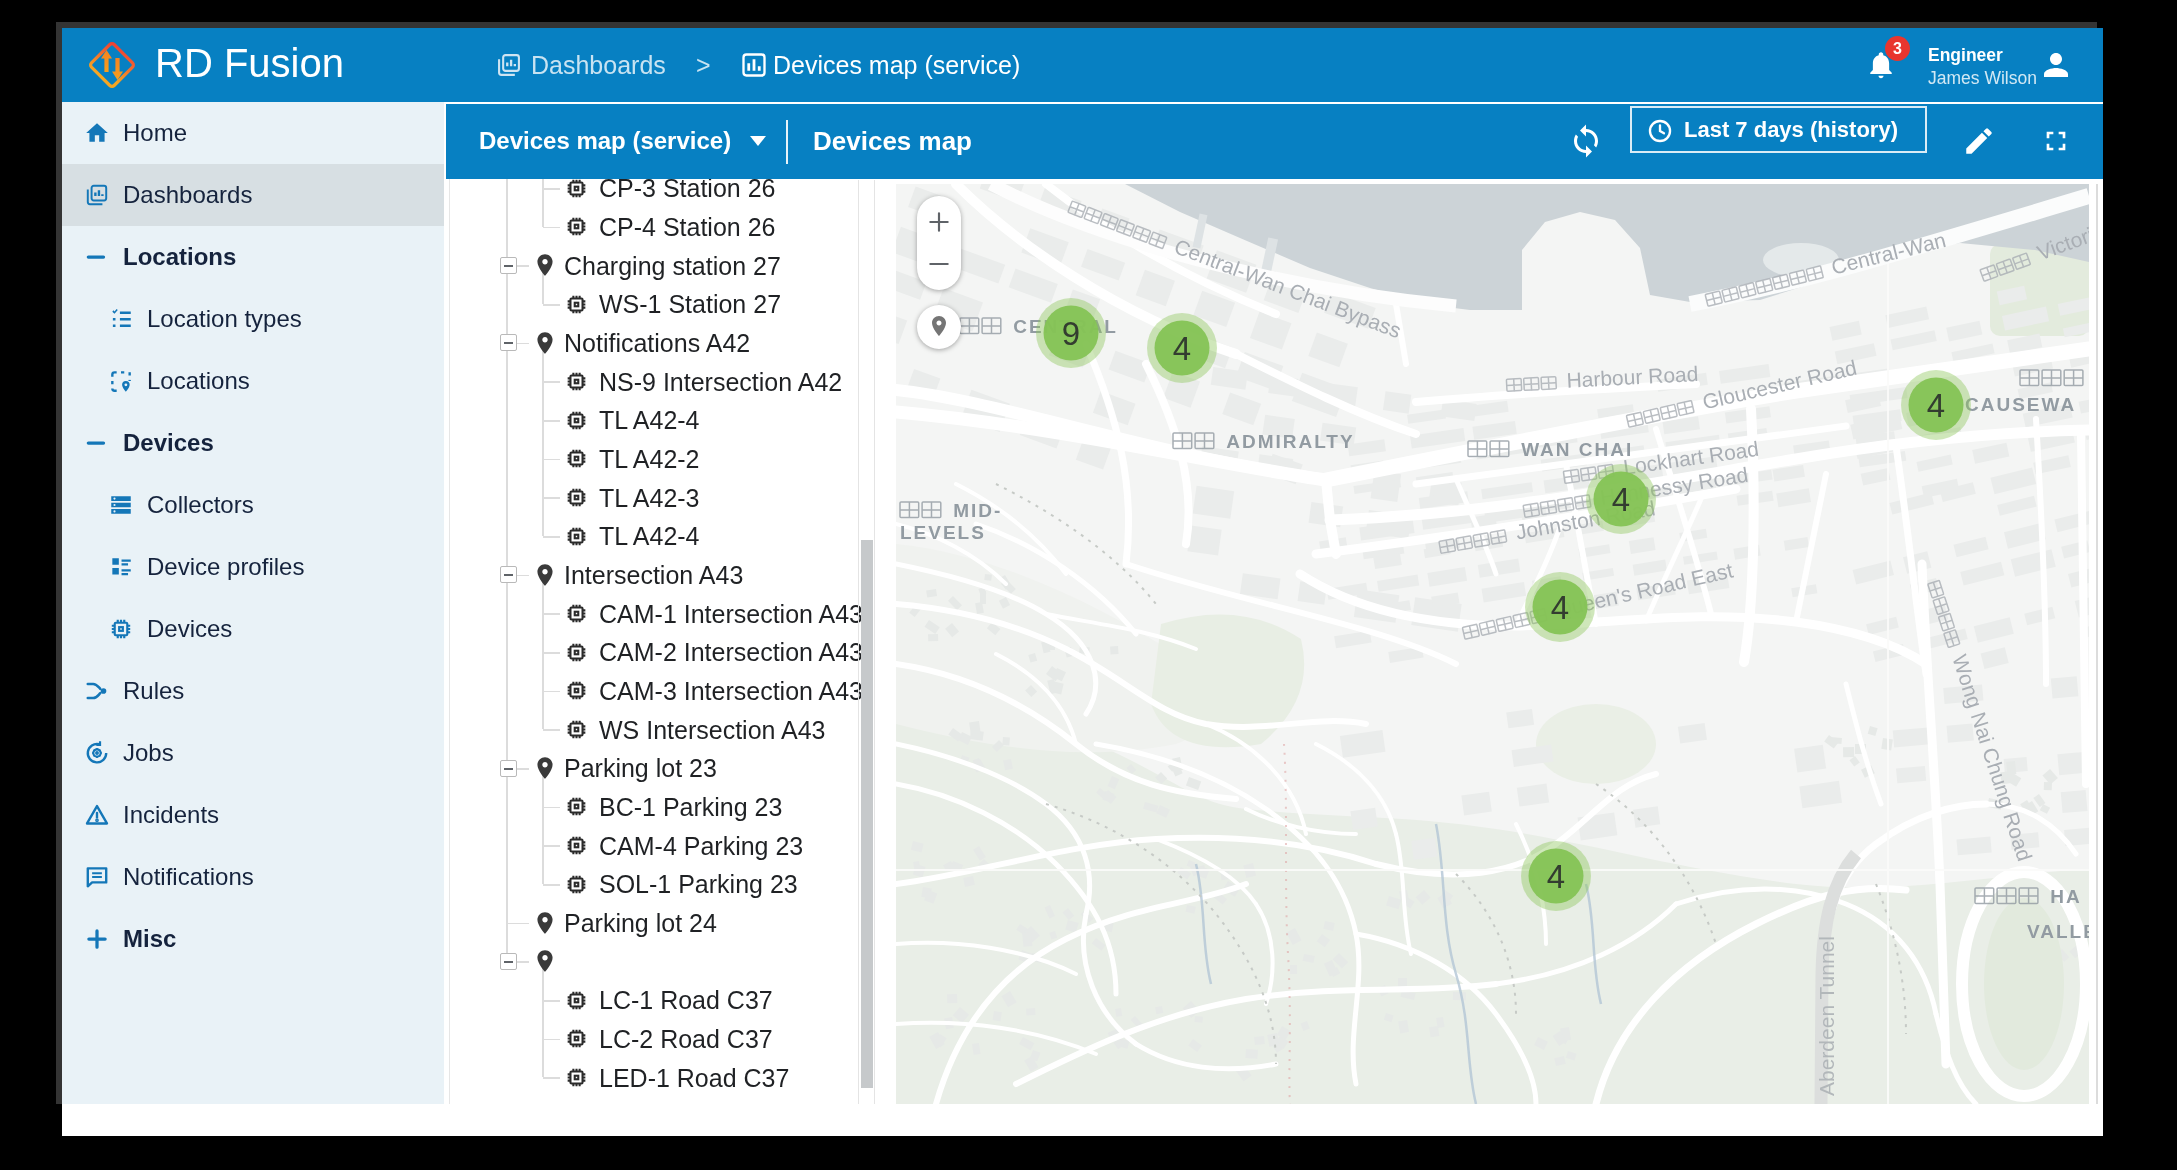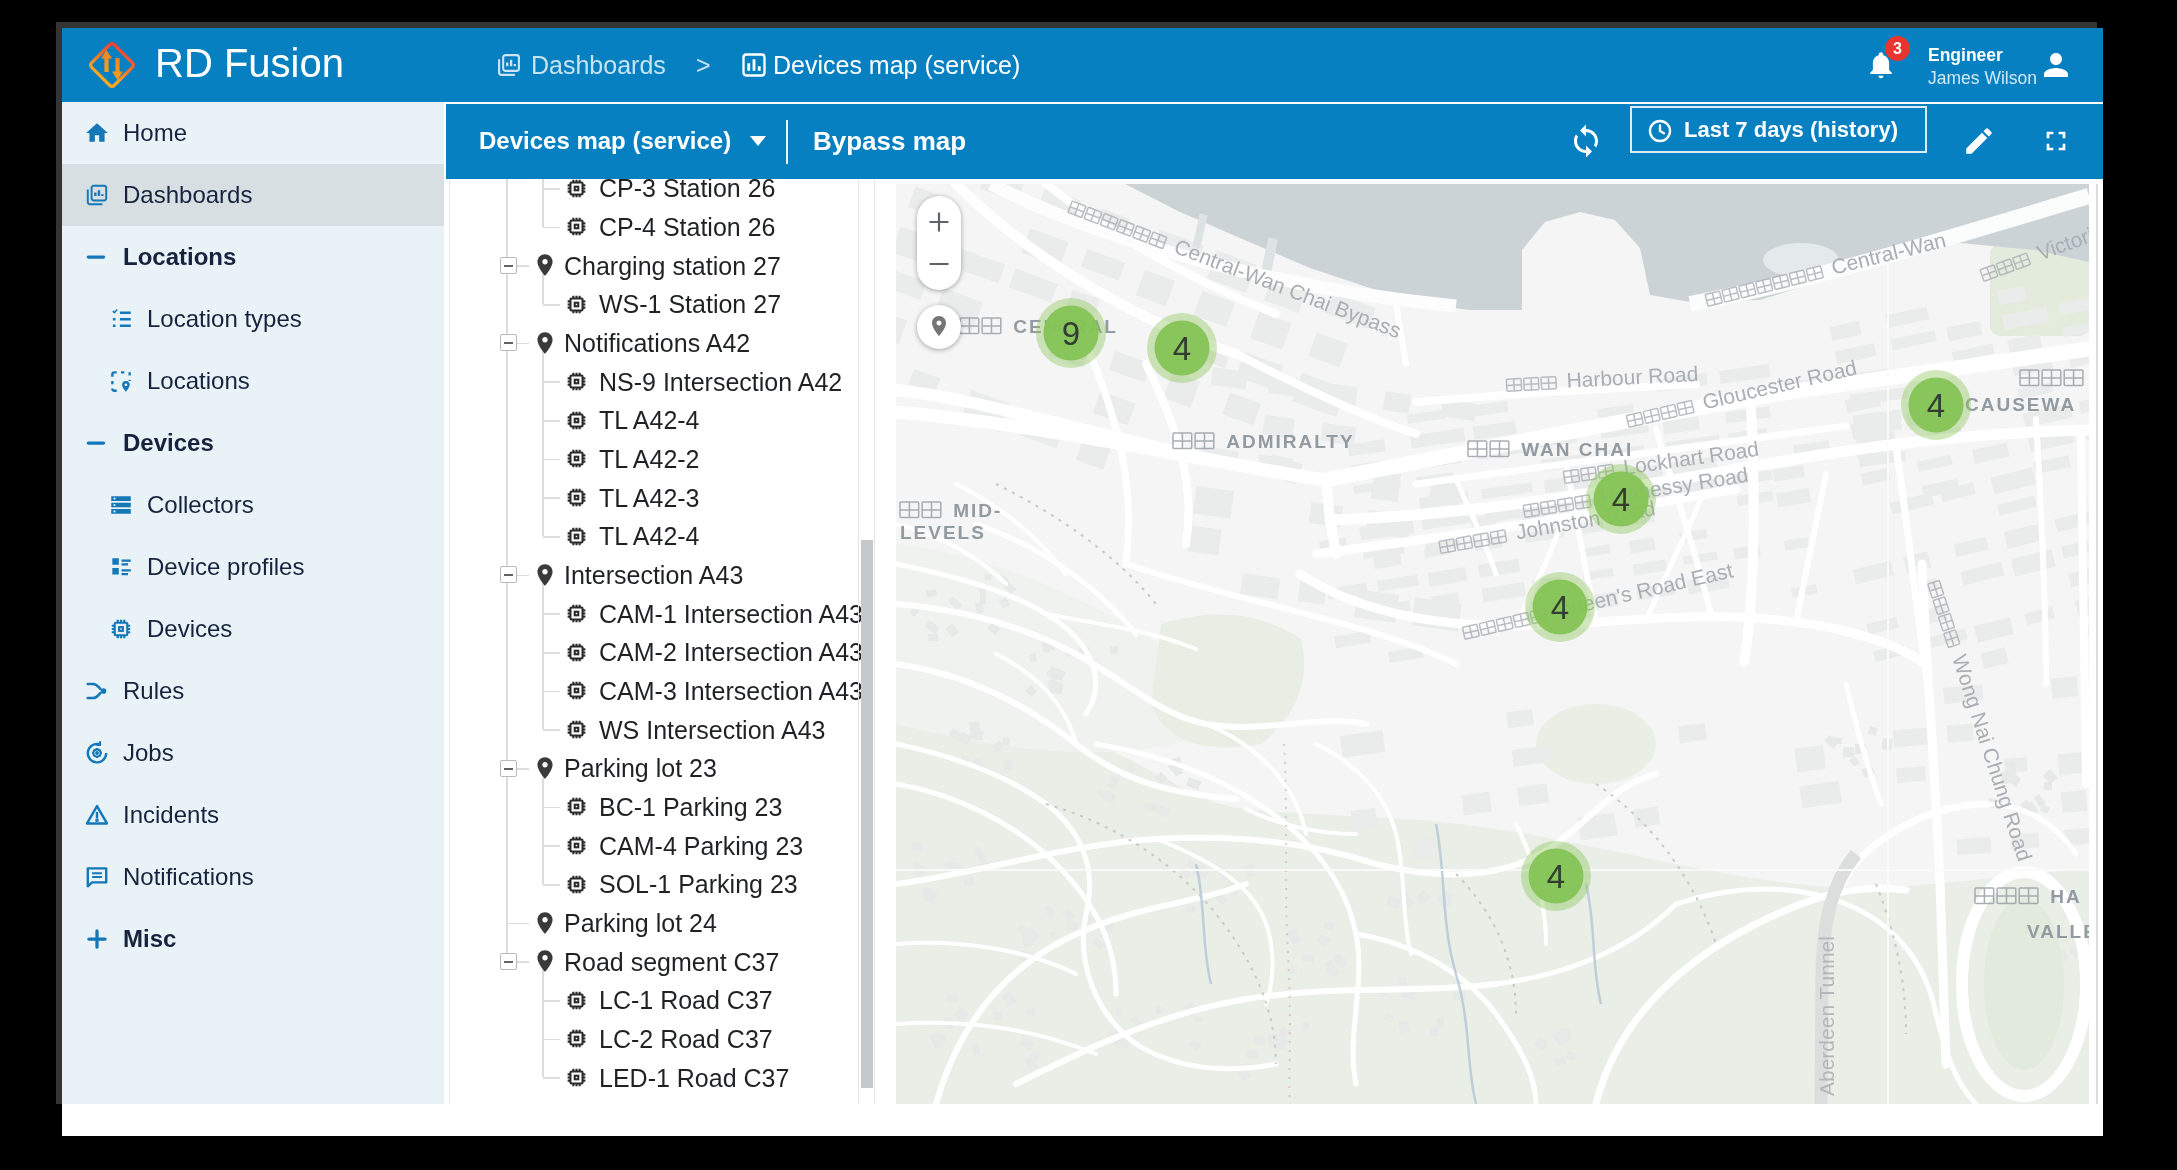--- a/index.html
+++ b/index.html
@@ -167,21 +167,21 @@
           <path d="M12 4.5v15M4.5 12h15"></path>
         </svg>
         <span class="t1">Misc</span>
       </div>
 </div>
 <div id="main">
 <div id="bluebar">
 <div class="abs" style="left:33px;top:37px;transform:translateY(-50%);color:#fff;font-size:24px;font-weight:bold">Devices map (service)</div>
 <div class="abs" style="left:304px;top:32px;width:0;height:0;border-left:8px solid transparent;border-right:8px solid transparent;border-top:10px solid #fff"></div>
 <div class="abs" style="left:340px;top:16px;width:2px;height:44px;background:rgba(255,255,255,.9)"></div>
-<div class="abs" style="left:367px;top:37px;transform:translateY(-50%);color:#fff;font-size:26px;font-weight:bold">Bypass map</div>
+<div class="abs" style="left:367px;top:37px;transform:translateY(-50%);color:#fff;font-size:26px;font-weight:bold">Devices map</div>
 <svg class="abs" style="left:1122px;top:19px" width="36" height="36" viewBox="0 0 24 24" fill="#fff">
 <path d="M12 4V1L8 5l4 4V6c3.31 0 6 2.69 6 6 0 1.01-.25 1.97-.7 2.8l1.46 1.46C19.54 15.03 20 13.57 20 12c0-4.42-3.58-8-8-8zm0 14c-3.31 0-6-2.69-6-6 0-1.01.25-1.97.7-2.8L5.24 7.74C4.46 8.97 4 10.43 4 12c0 4.42 3.58 8 8 8v3l4-4-4-4v3z"></path>
         </svg>
 <div class="abs" style="left:1184px;top:2px;width:297px;height:47px;border:2px solid rgba(255,255,255,.85);border-radius:0">
 <svg class="abs" style="left:14px;top:9px" width="28" height="28" viewBox="0 0 24 24" fill="none" stroke="#fff" stroke-width="2">
             <circle cx="12" cy="12" r="8.6"></circle>
             <path d="M12 7.2V12l3.4 2" stroke-linecap="round"></path>
           </svg>
 <div class="abs" style="left:52px;top:50%;transform:translateY(-50%);color:#fff;font-size:22px;font-weight:bold;white-space:nowrap">Last 7 days (history)</div>
         </div>
@@ -371,23 +371,20 @@
 <svg class="abs" style="left:82px;top:730.7px" width="26" height="26" viewBox="0 0 24 24" fill="#3a3a3a">
           <path d="M12 2C8.13 2 5 5.13 5 9c0 5.25 7 13 7 13s7-7.75 7-13c0-3.87-3.13-7-7-7zm0 9.5c-1.38 0-2.5-1.12-2.5-2.5s1.12-2.5 2.5-2.5 2.5 1.12 2.5 2.5-1.12 2.5-2.5 2.5z"></path>
         </svg>
 <div class="trow" style="top:724.3px">
           <span class="txt" style="left:114px">Parking lot 24</span>
         </div>
 <div class="tline" style="left:57px;top:782.3px;width:22px;height:1.5px"></div>
 <svg class="abs" style="left:82px;top:769.3px" width="26" height="26" viewBox="0 0 24 24" fill="#3a3a3a">
           <path d="M12 2C8.13 2 5 5.13 5 9c0 5.25 7 13 7 13s7-7.75 7-13c0-3.87-3.13-7-7-7zm0 9.5c-1.38 0-2.5-1.12-2.5-2.5s1.12-2.5 2.5-2.5 2.5 1.12 2.5 2.5-1.12 2.5-2.5 2.5z"></path>
         </svg>
-<div class="trow" style="top:763.0px">
-          <span class="txt" style="left:114px">Road segment C37</span>
-        </div>
 <div class="exp" style="left:49.5px;top:773.8px"></div>
 <div class="tline" style="left:93px;top:821.0px;width:17px;height:1.5px"></div>
 <svg class="abs" style="left:114px;top:808.5px" width="25" height="25" viewBox="0 0 24 24" fill="none" stroke="#2b2b2b" stroke-width="2">
           <rect x="6.2" y="6.2" width="11.6" height="11.6" rx="1"></rect>
           <rect x="10.3" y="10.3" width="3.4" height="3.4"></rect>
           <path d="M9 3.5v2.7M12 3.5v2.7M15 3.5v2.7M9 17.8v2.7M12 17.8v2.7M15 17.8v2.7M3.5 9h2.7M3.5 12h2.7M3.5 15h2.7M17.8 9h2.7M17.8 12h2.7M17.8 15h2.7"></path>
         </svg>
 <div class="trow" style="top:801.7px">
           <span class="txt" style="left:149px">LC-1 Road C37</span>
         </div>

